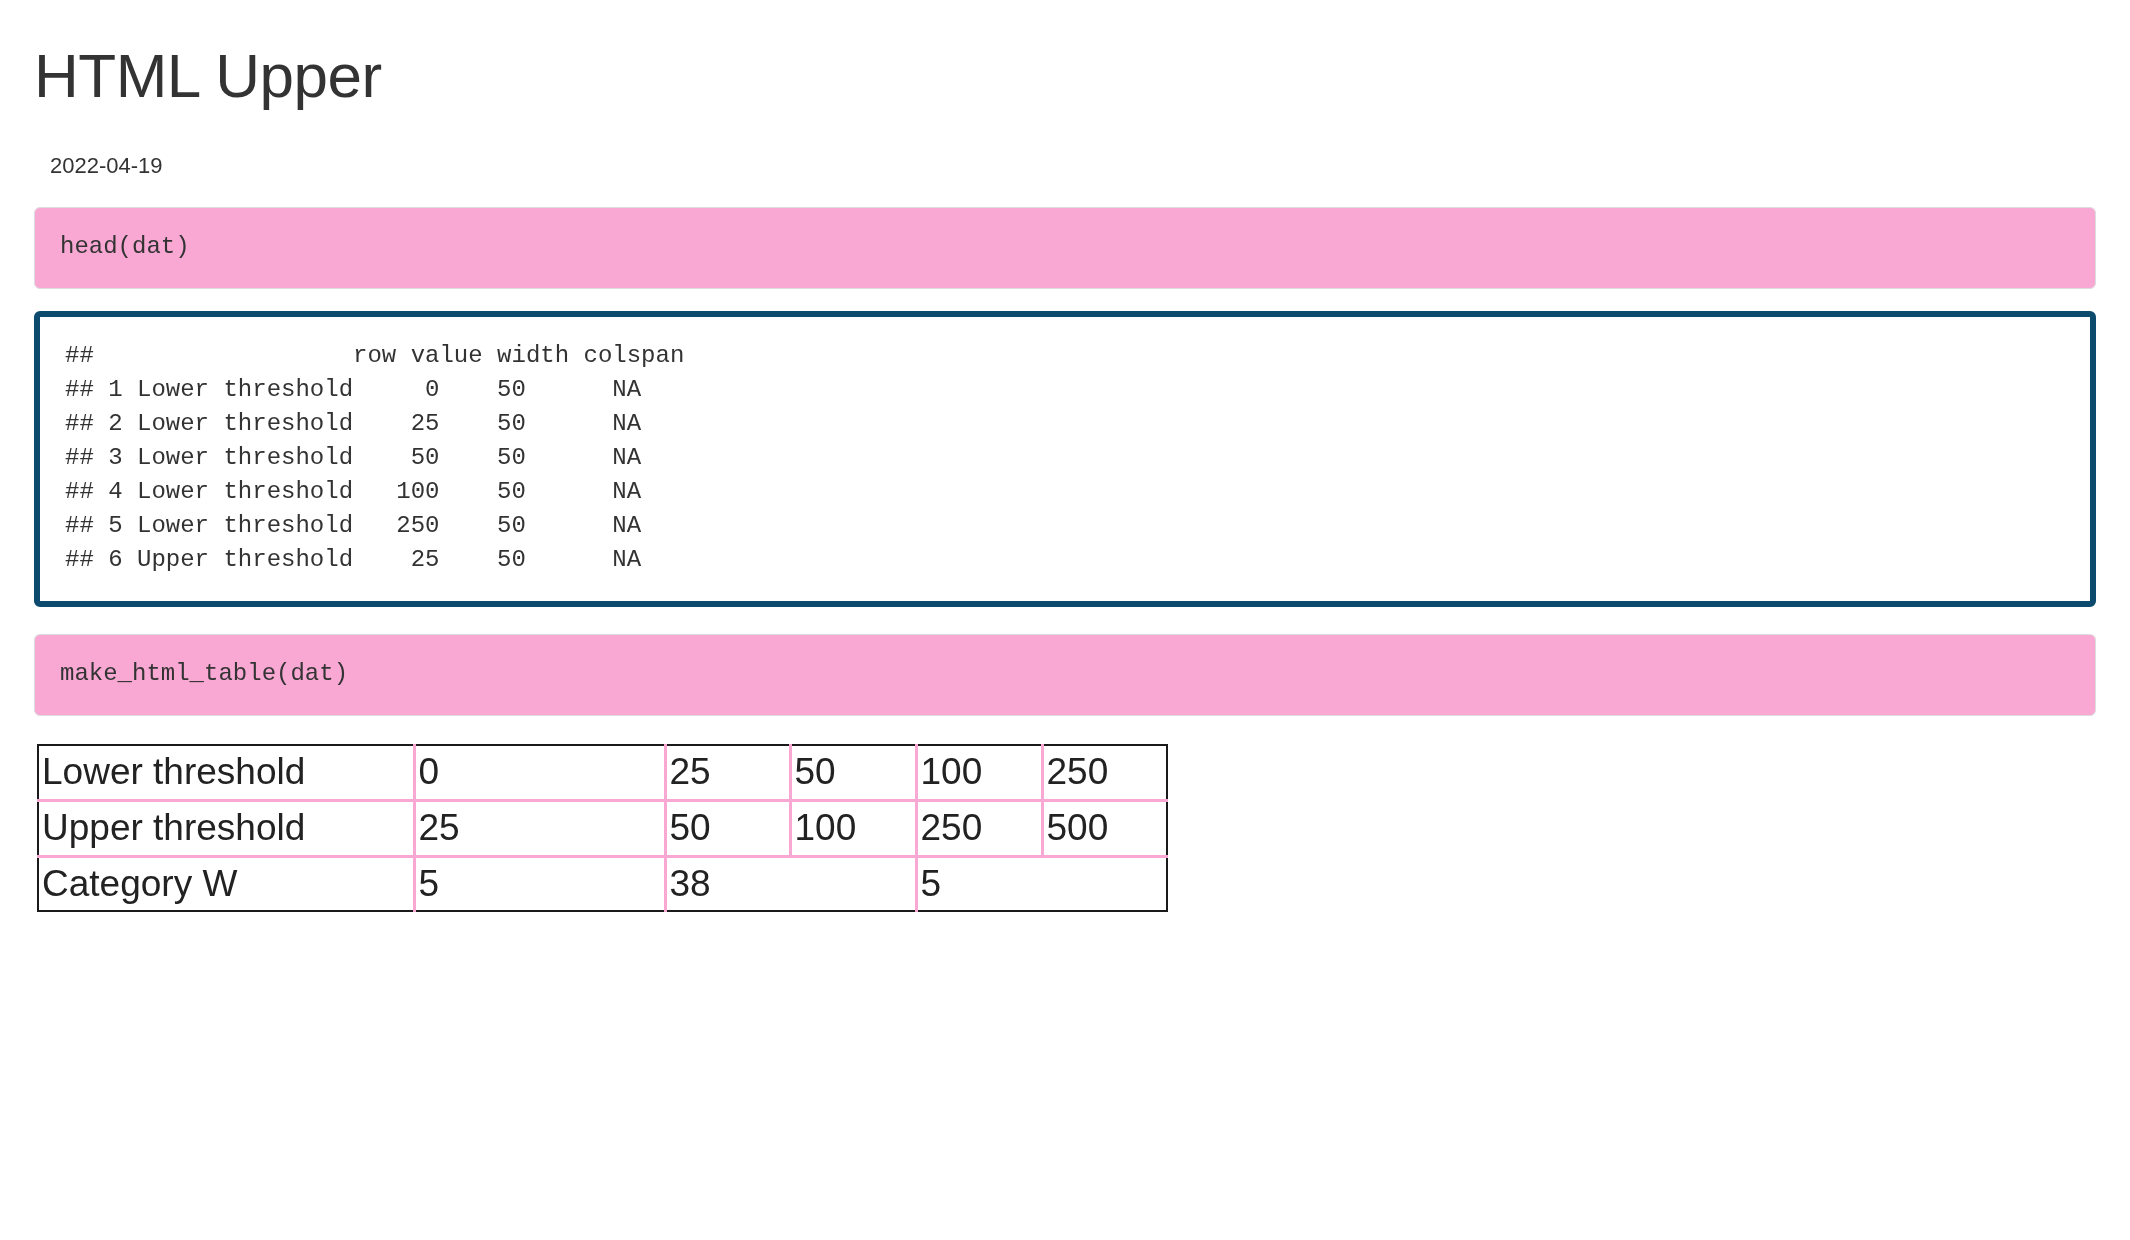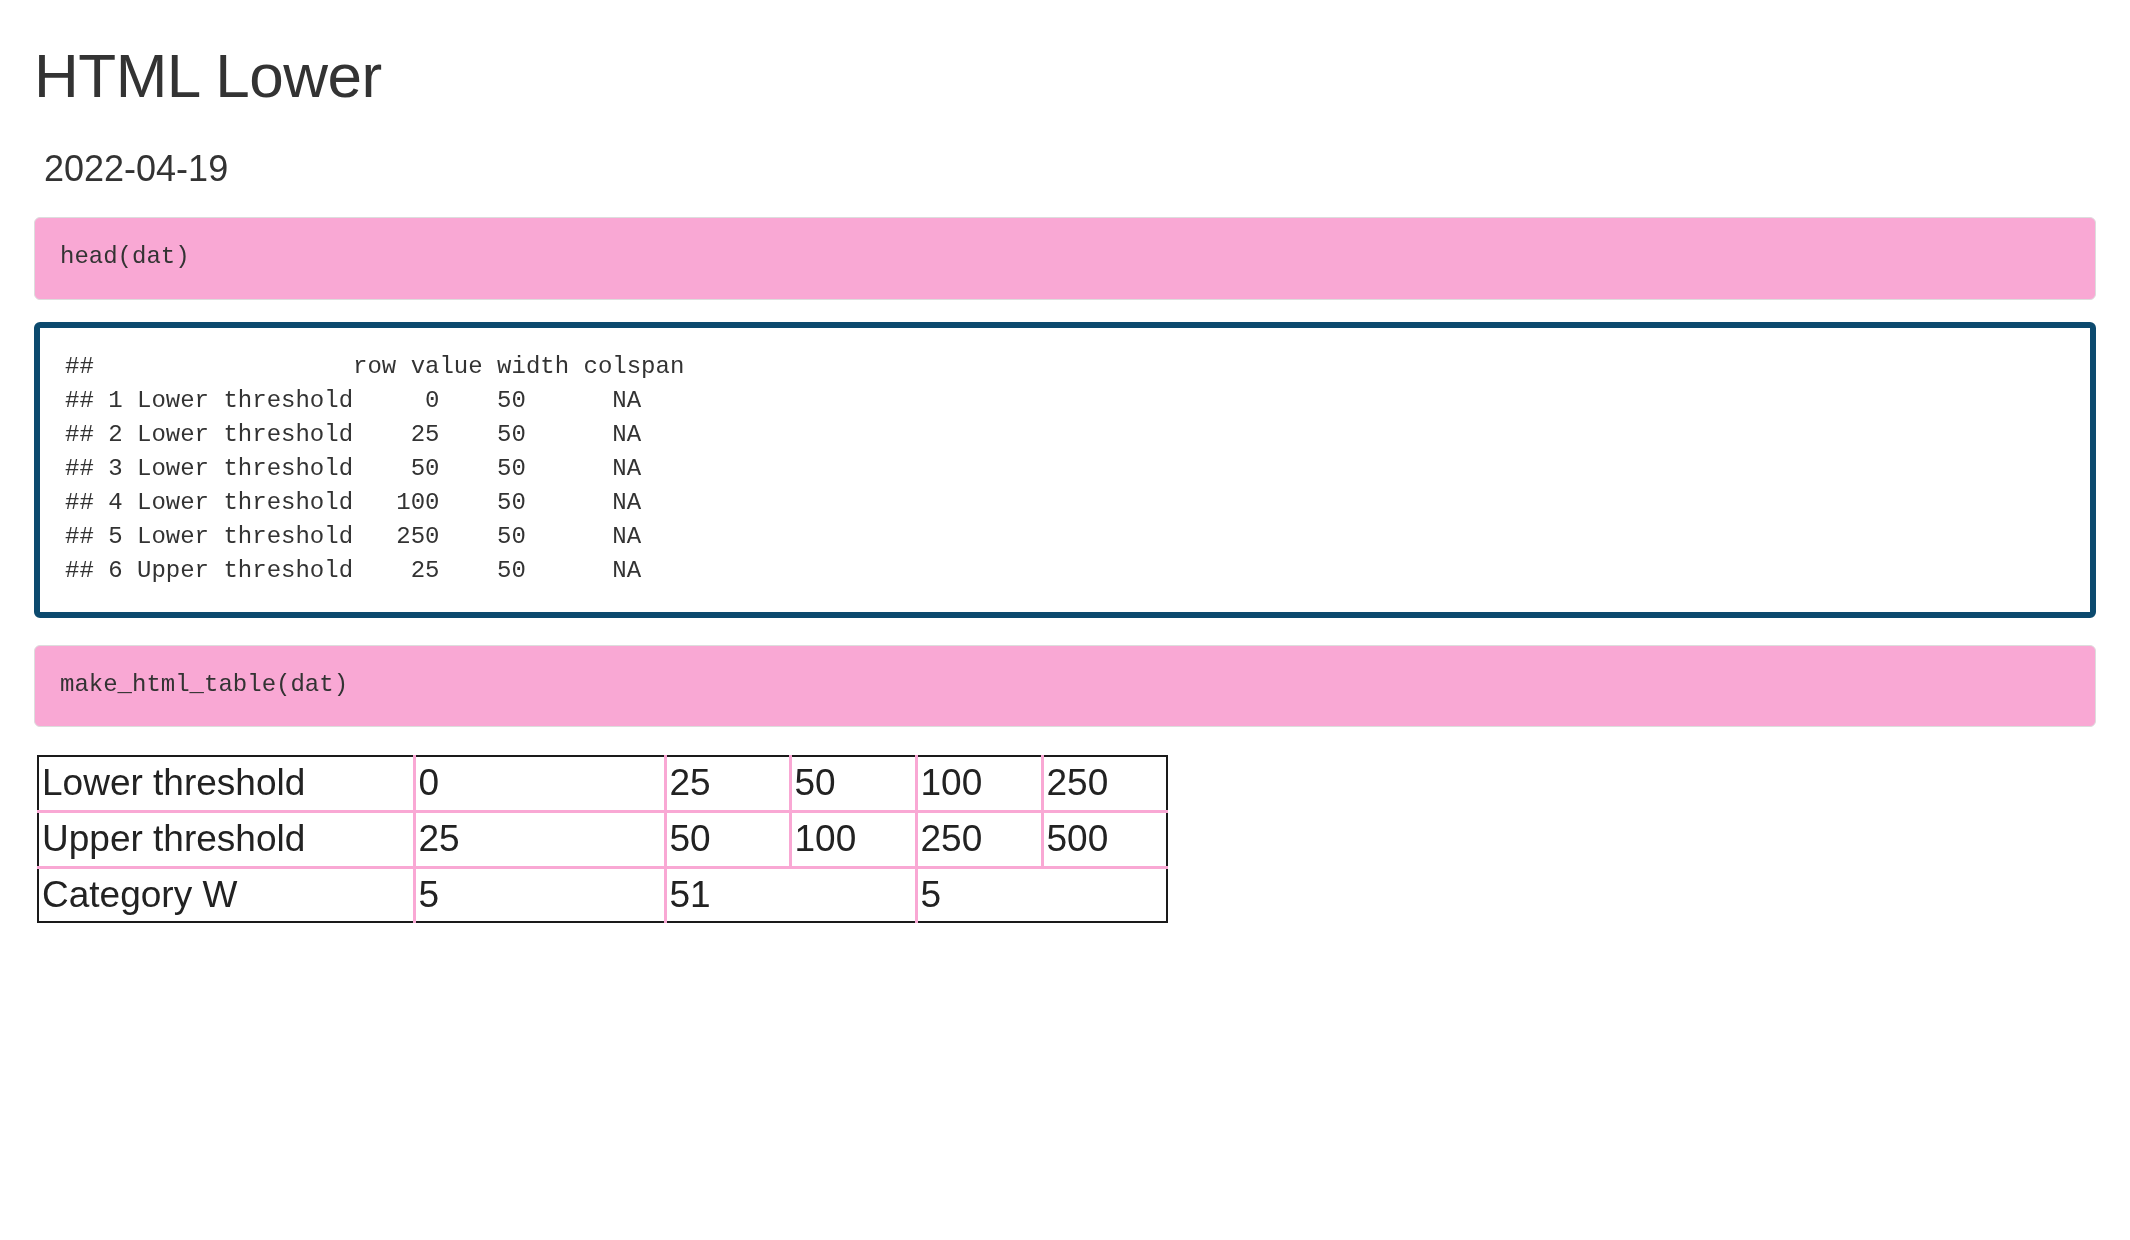--- a/index.html
+++ b/index.html
@@ -21,24 +21,24 @@
   .doc-title {
     font-size: 62px;
     font-weight: normal;
     color: #333333;
     margin: 0;
     padding: 10px 0 0 0;
     line-height: 1.15;
     letter-spacing: -0.5px;
   }
   .doc-date {
-    font-size: 36px;
+    font-size: 22px;
     font-weight: normal;
     color: #333333;
-    margin: 10px;
+    margin: 16px;
     padding: 26px 0 0 0;
     line-height: 1.2;
   }
 
   
   .code-chunk {
     margin: 27px 0 0 0;
     background: #f9a8d4;
     border: 1px solid #dddddd;
     border-radius: 6px;
@@ -92,21 +92,21 @@
   table.render-table tr:first-child td { border-top: none; }
   table.render-table tr:last-child td { border-bottom: none; }
   table.render-table td:first-child { border-left: none; }
   table.render-table td:last-child { border-right: none; }
 </style>
 </head>
 <body>
 
 <div class="page">
 
-  <h1 class="doc-title">HTML Lower</h1>
+  <h1 class="doc-title">HTML Upper</h1>
   <div class="doc-date">2022-04-19</div>
 
   <div class="code-chunk">
     <pre>head(dat)</pre>
   </div>
 
   <div class="output-chunk">
     <pre>##                  row value width colspan
 ## 1 Lower threshold     0    50      NA
 ## 2 Lower threshold    25    50      NA
@@ -143,20 +143,20 @@
             <td>Upper threshold</td>
             <td>25</td>
             <td>50</td>
             <td>100</td>
             <td>250</td>
             <td>500</td>
           </tr>
           <tr>
             <td>Category W</td>
             <td>5</td>
-            <td colspan="2">51</td>
+            <td colspan="2">38</td>
             <td colspan="2">5</td>
           </tr>
         </tbody>
     </table>
   </div>
 
 </div>
 
 </body></html>

